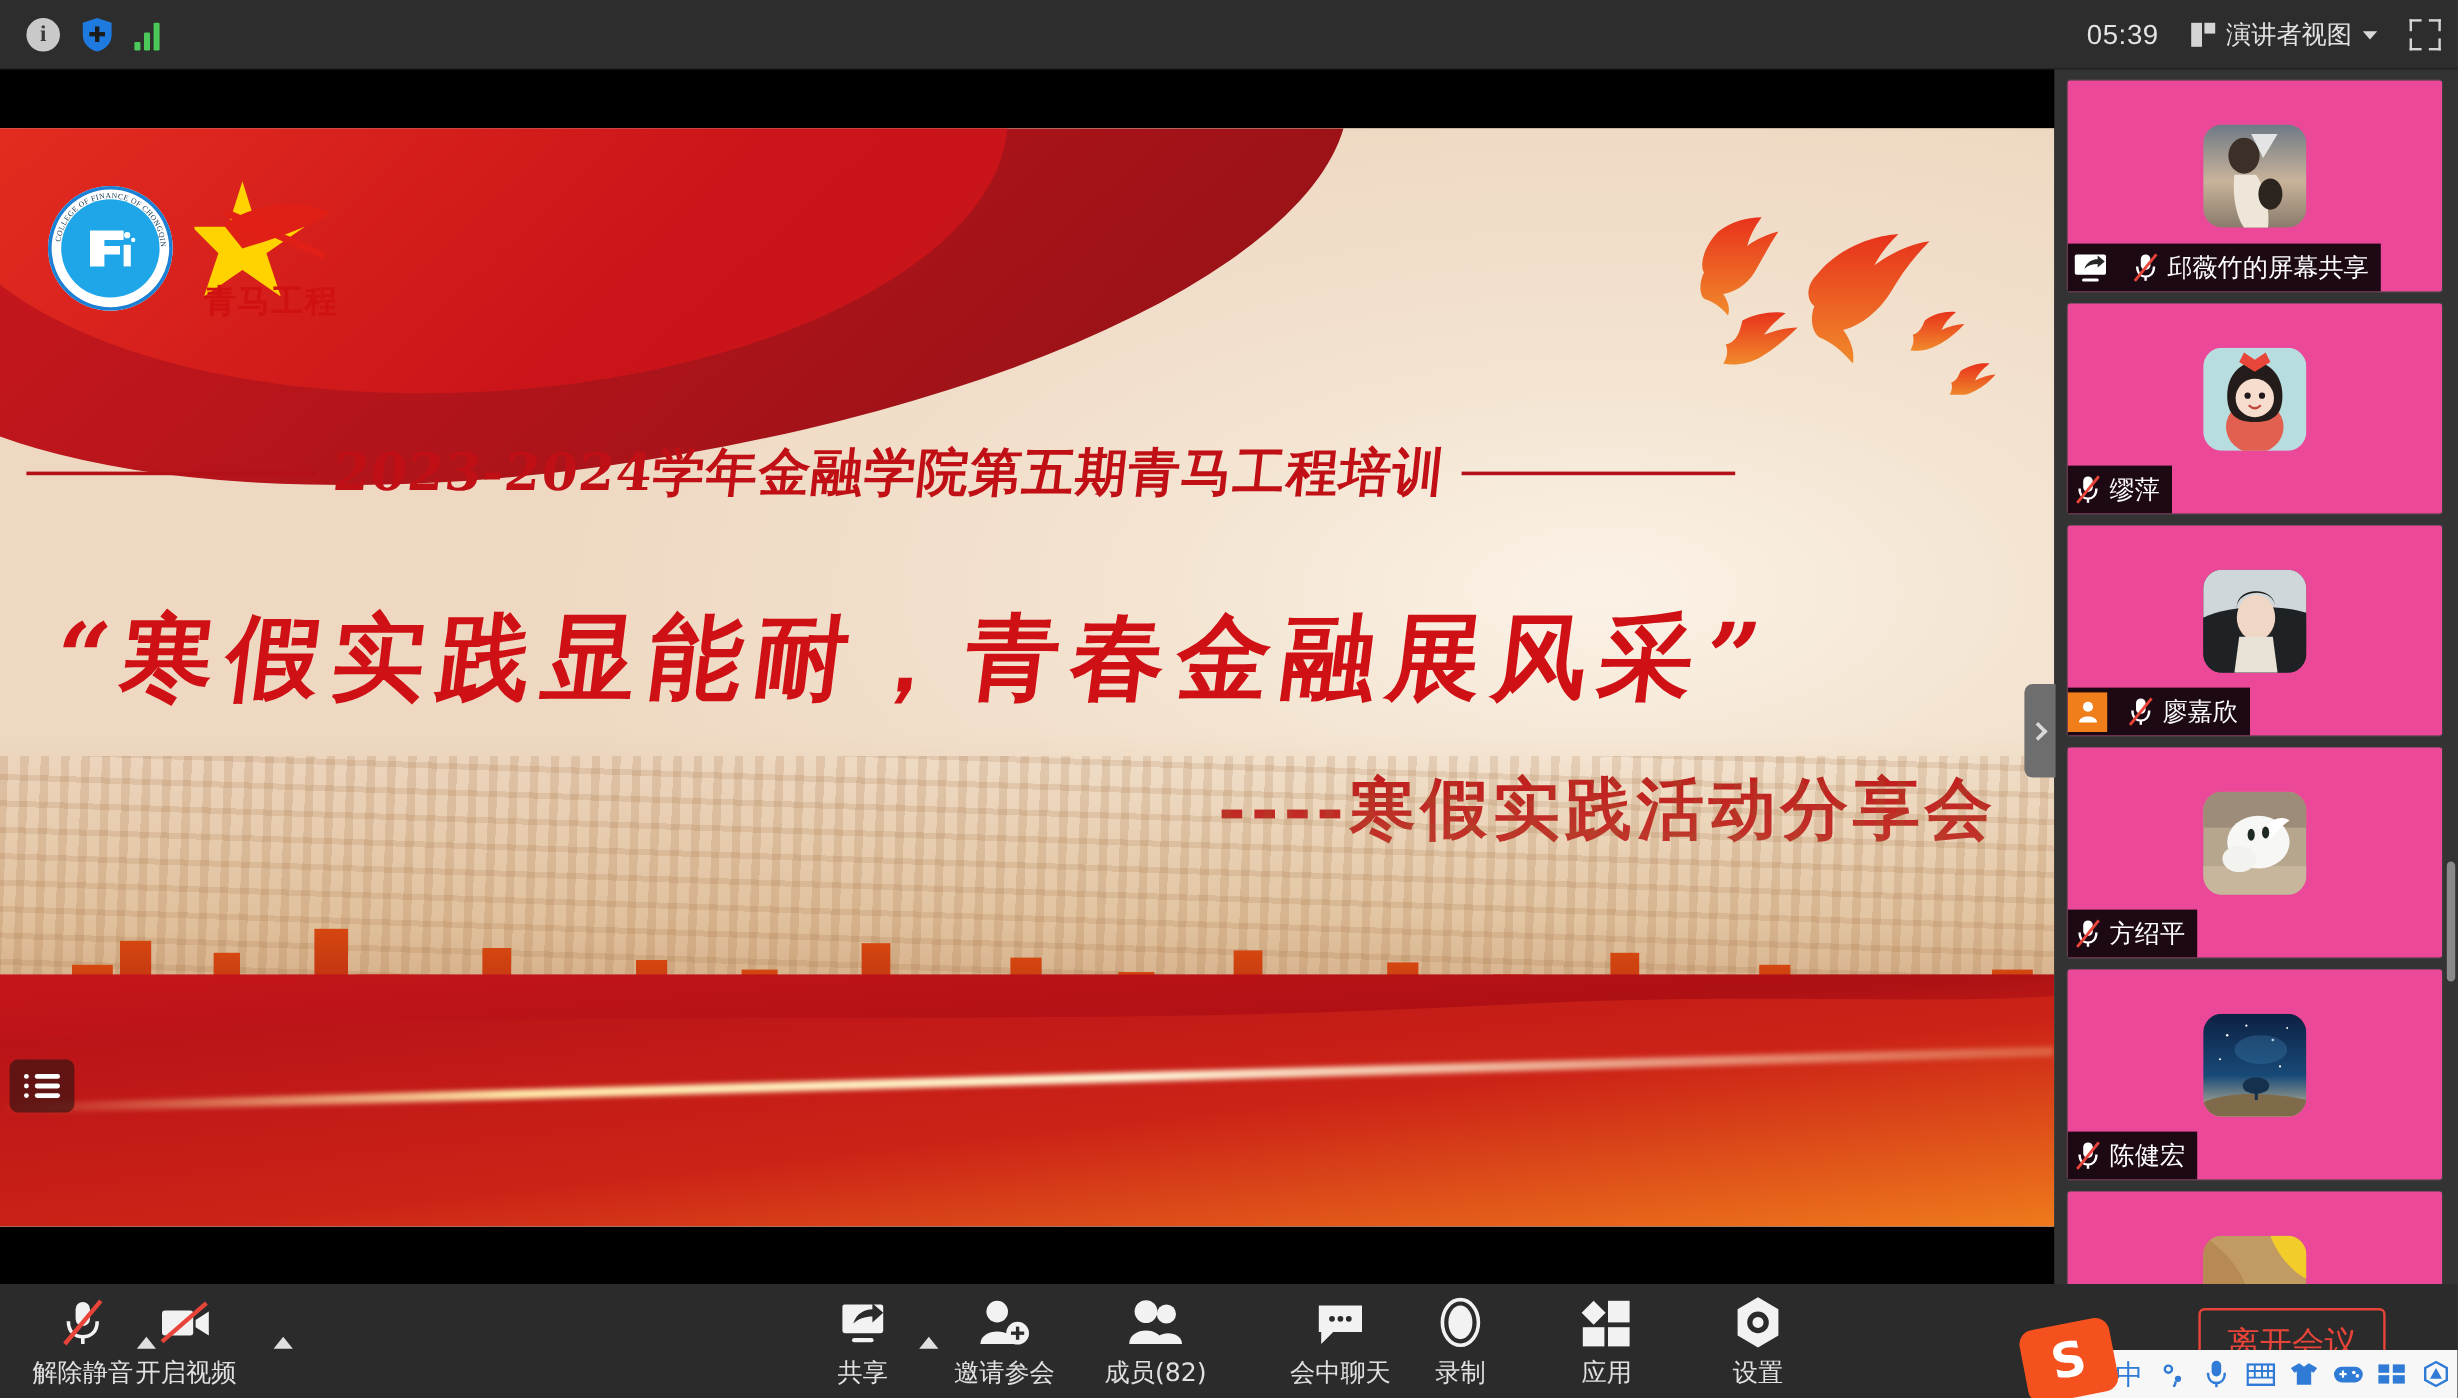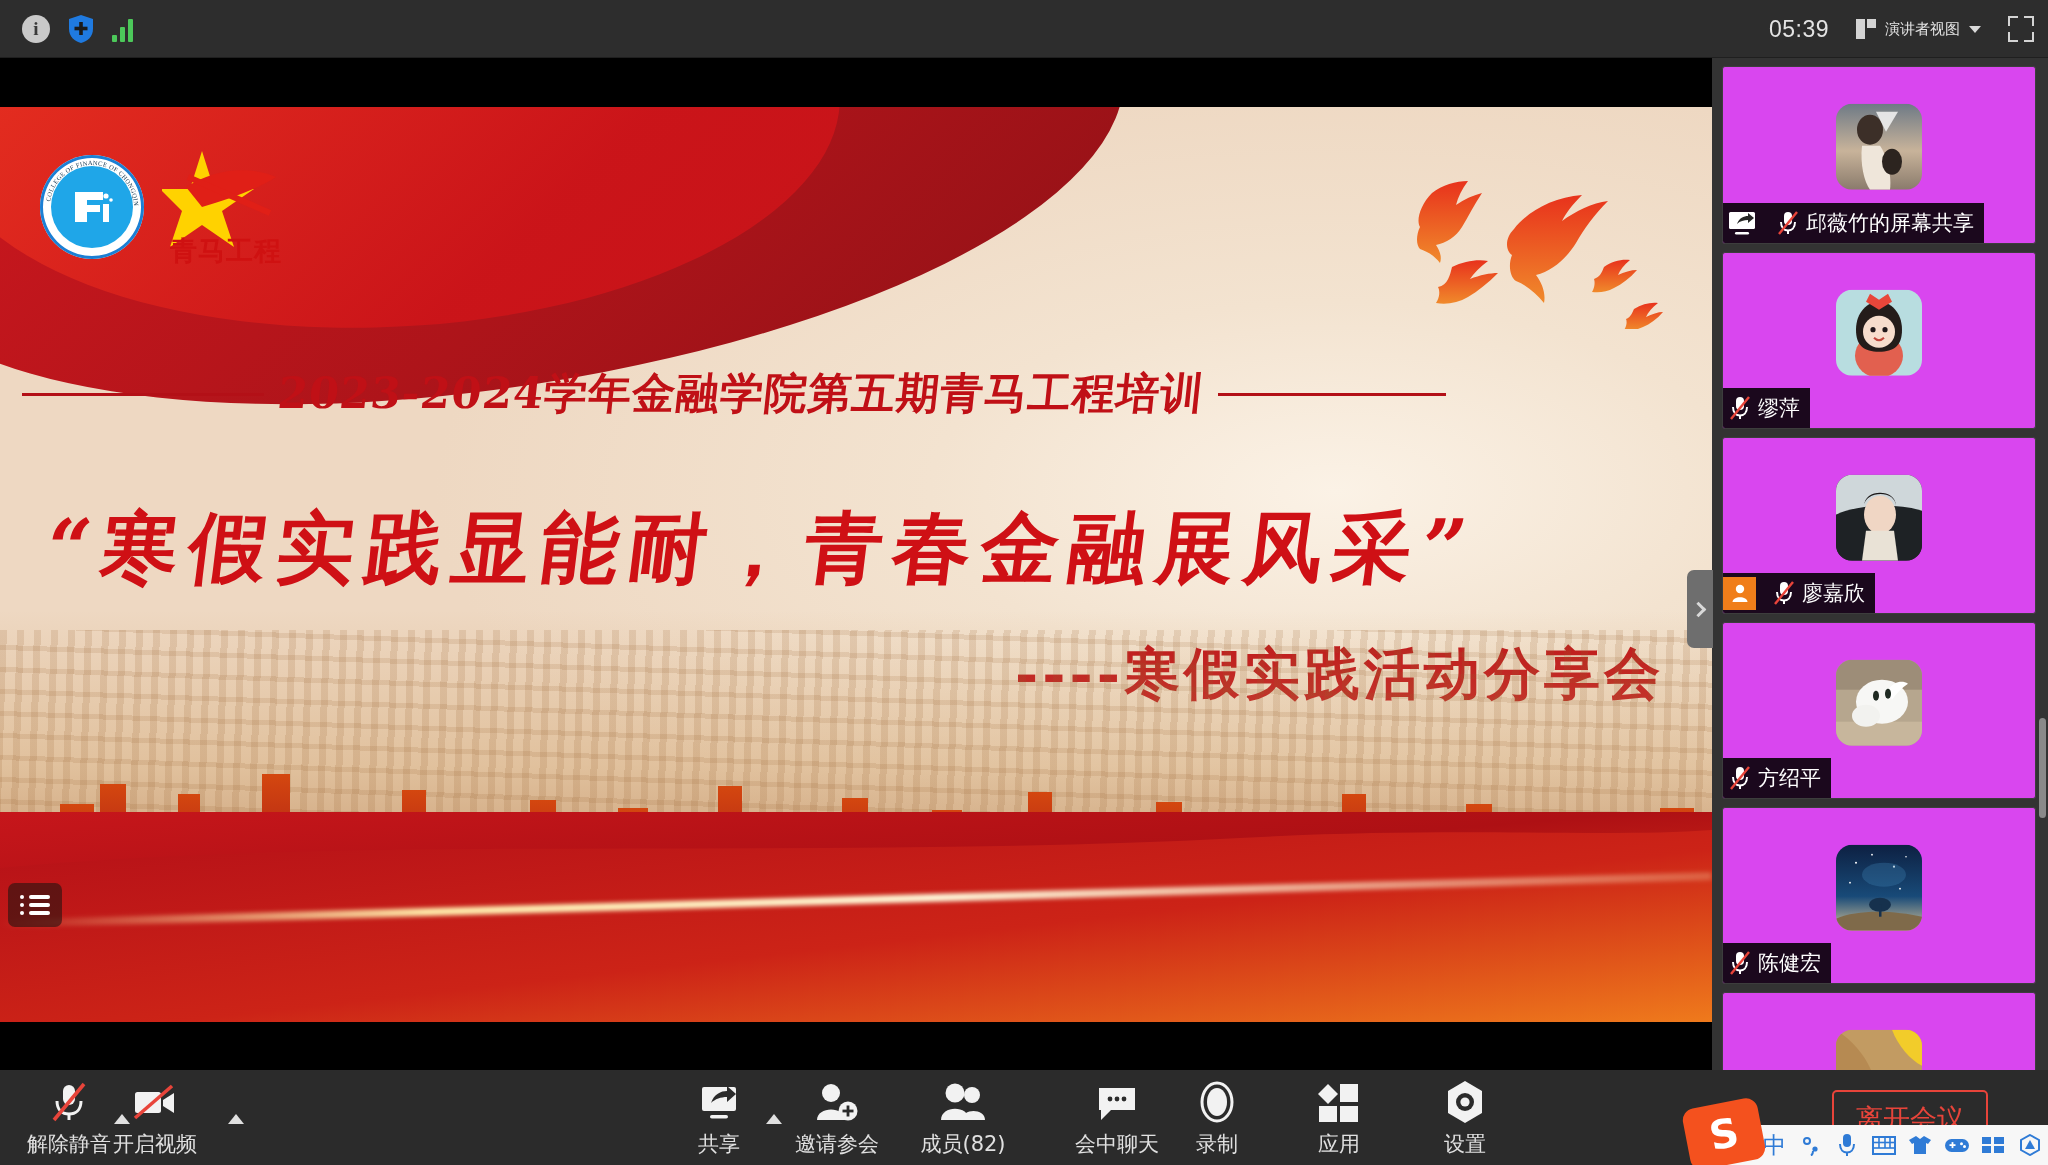--- a/index.html
+++ b/index.html
@@ -20,21 +20,21 @@
   .ic-shield svg { display:block; }
   .ic-signal { display:flex; align-items:flex-end; gap:3px; height:26px; cursor:pointer; }
   .ic-signal i { display:block; width:5px; background:#4cc85a; border-radius:1px; }
   .ic-signal i:nth-child(1){ height:7px; }
   .ic-signal i:nth-child(2){ height:15px; }
   .ic-signal i:nth-child(3){ height:23px; }
 
   .tb-right { position:absolute; right:14px; top:0; height:58px; display:flex;
               align-items:center; gap:27px; color:#e3e3e3; }
   .tb-time { font-size:23px; letter-spacing:0.5px; }
-  .tb-view { display:flex; align-items:center; gap:9px; font-size:15px; cursor:pointer; }
+  .tb-view { display:flex; align-items:center; gap:9px; font-size:21px; cursor:pointer; }
   .view-ic { width:20px; height:20px; position:relative; }
   .view-ic .a { position:absolute; left:0; top:0; width:9px; height:20px; background:#d4d4d4; }
   .view-ic .b { position:absolute; left:11px; top:0; width:9px; height:9px; background:#d4d4d4; }
   .caret-d { width:0;height:0;border-left:6px solid transparent;border-right:6px solid transparent;
              border-top:7px solid #d9d9d9; }
   .ic-full { width:26px; height:26px; position:relative; cursor:pointer; }
   .ic-full span { position:absolute; width:10px; height:10px; border:2.5px solid #d4d4d4; }
   .ic-full .c1 { left:0; top:0; border-right:none; border-bottom:none; }
   .ic-full .c2 { right:0; top:0; border-left:none; border-bottom:none; }
   .ic-full .c3 { left:0; bottom:0; border-right:none; border-top:none; }
@@ -117,21 +117,21 @@
   
   .handle { position:absolute; left:1687px; top:570px; width:26px; height:78px;
             background:#6e6e6e; border-radius:7px 0 0 7px; display:flex; align-items:center;
             justify-content:center; cursor:pointer; z-index:6; }
   .handle .chev { width:11px; height:11px; border-top:3px solid #d9d9d9;
                   border-right:3px solid #d9d9d9; transform:rotate(45deg); margin-left:-3px; }
 
   
   .sidebar { position:absolute; left:1712px; top:58px; width:336px; height:1012px;
              background:#333; overflow:hidden; }
-  .tile { position:relative; margin:8px 12px 0 10px; height:177px; background:#d946ef;
+  .tile { position:relative; margin:8px 12px 0 10px; height:177px; background:#ec4899;
           border:1px solid #3d3d3d; border-radius:3px; overflow:hidden; cursor:pointer; }
   .tile.first { height:178px; }
   .avatar { position:absolute; left:50%; top:48%; transform:translate(-50%,-55%);
             width:86px; height:86px; border-radius:16px; overflow:hidden; }
   .avatar .ph { width:100%; height:100%; }
   .namebar { position:absolute; left:0; bottom:0; height:40px; background:rgba(0,0,0,.88);
              display:flex; align-items:center; gap:7px; padding:0 10px 0 0; }
   .badge-host { width:33px; height:33px; background:#f07e1a; display:flex;
                 align-items:center; justify-content:center; margin-right:4px; }
   .badge-share { width:34px; height:28px; display:flex; align-items:center;

